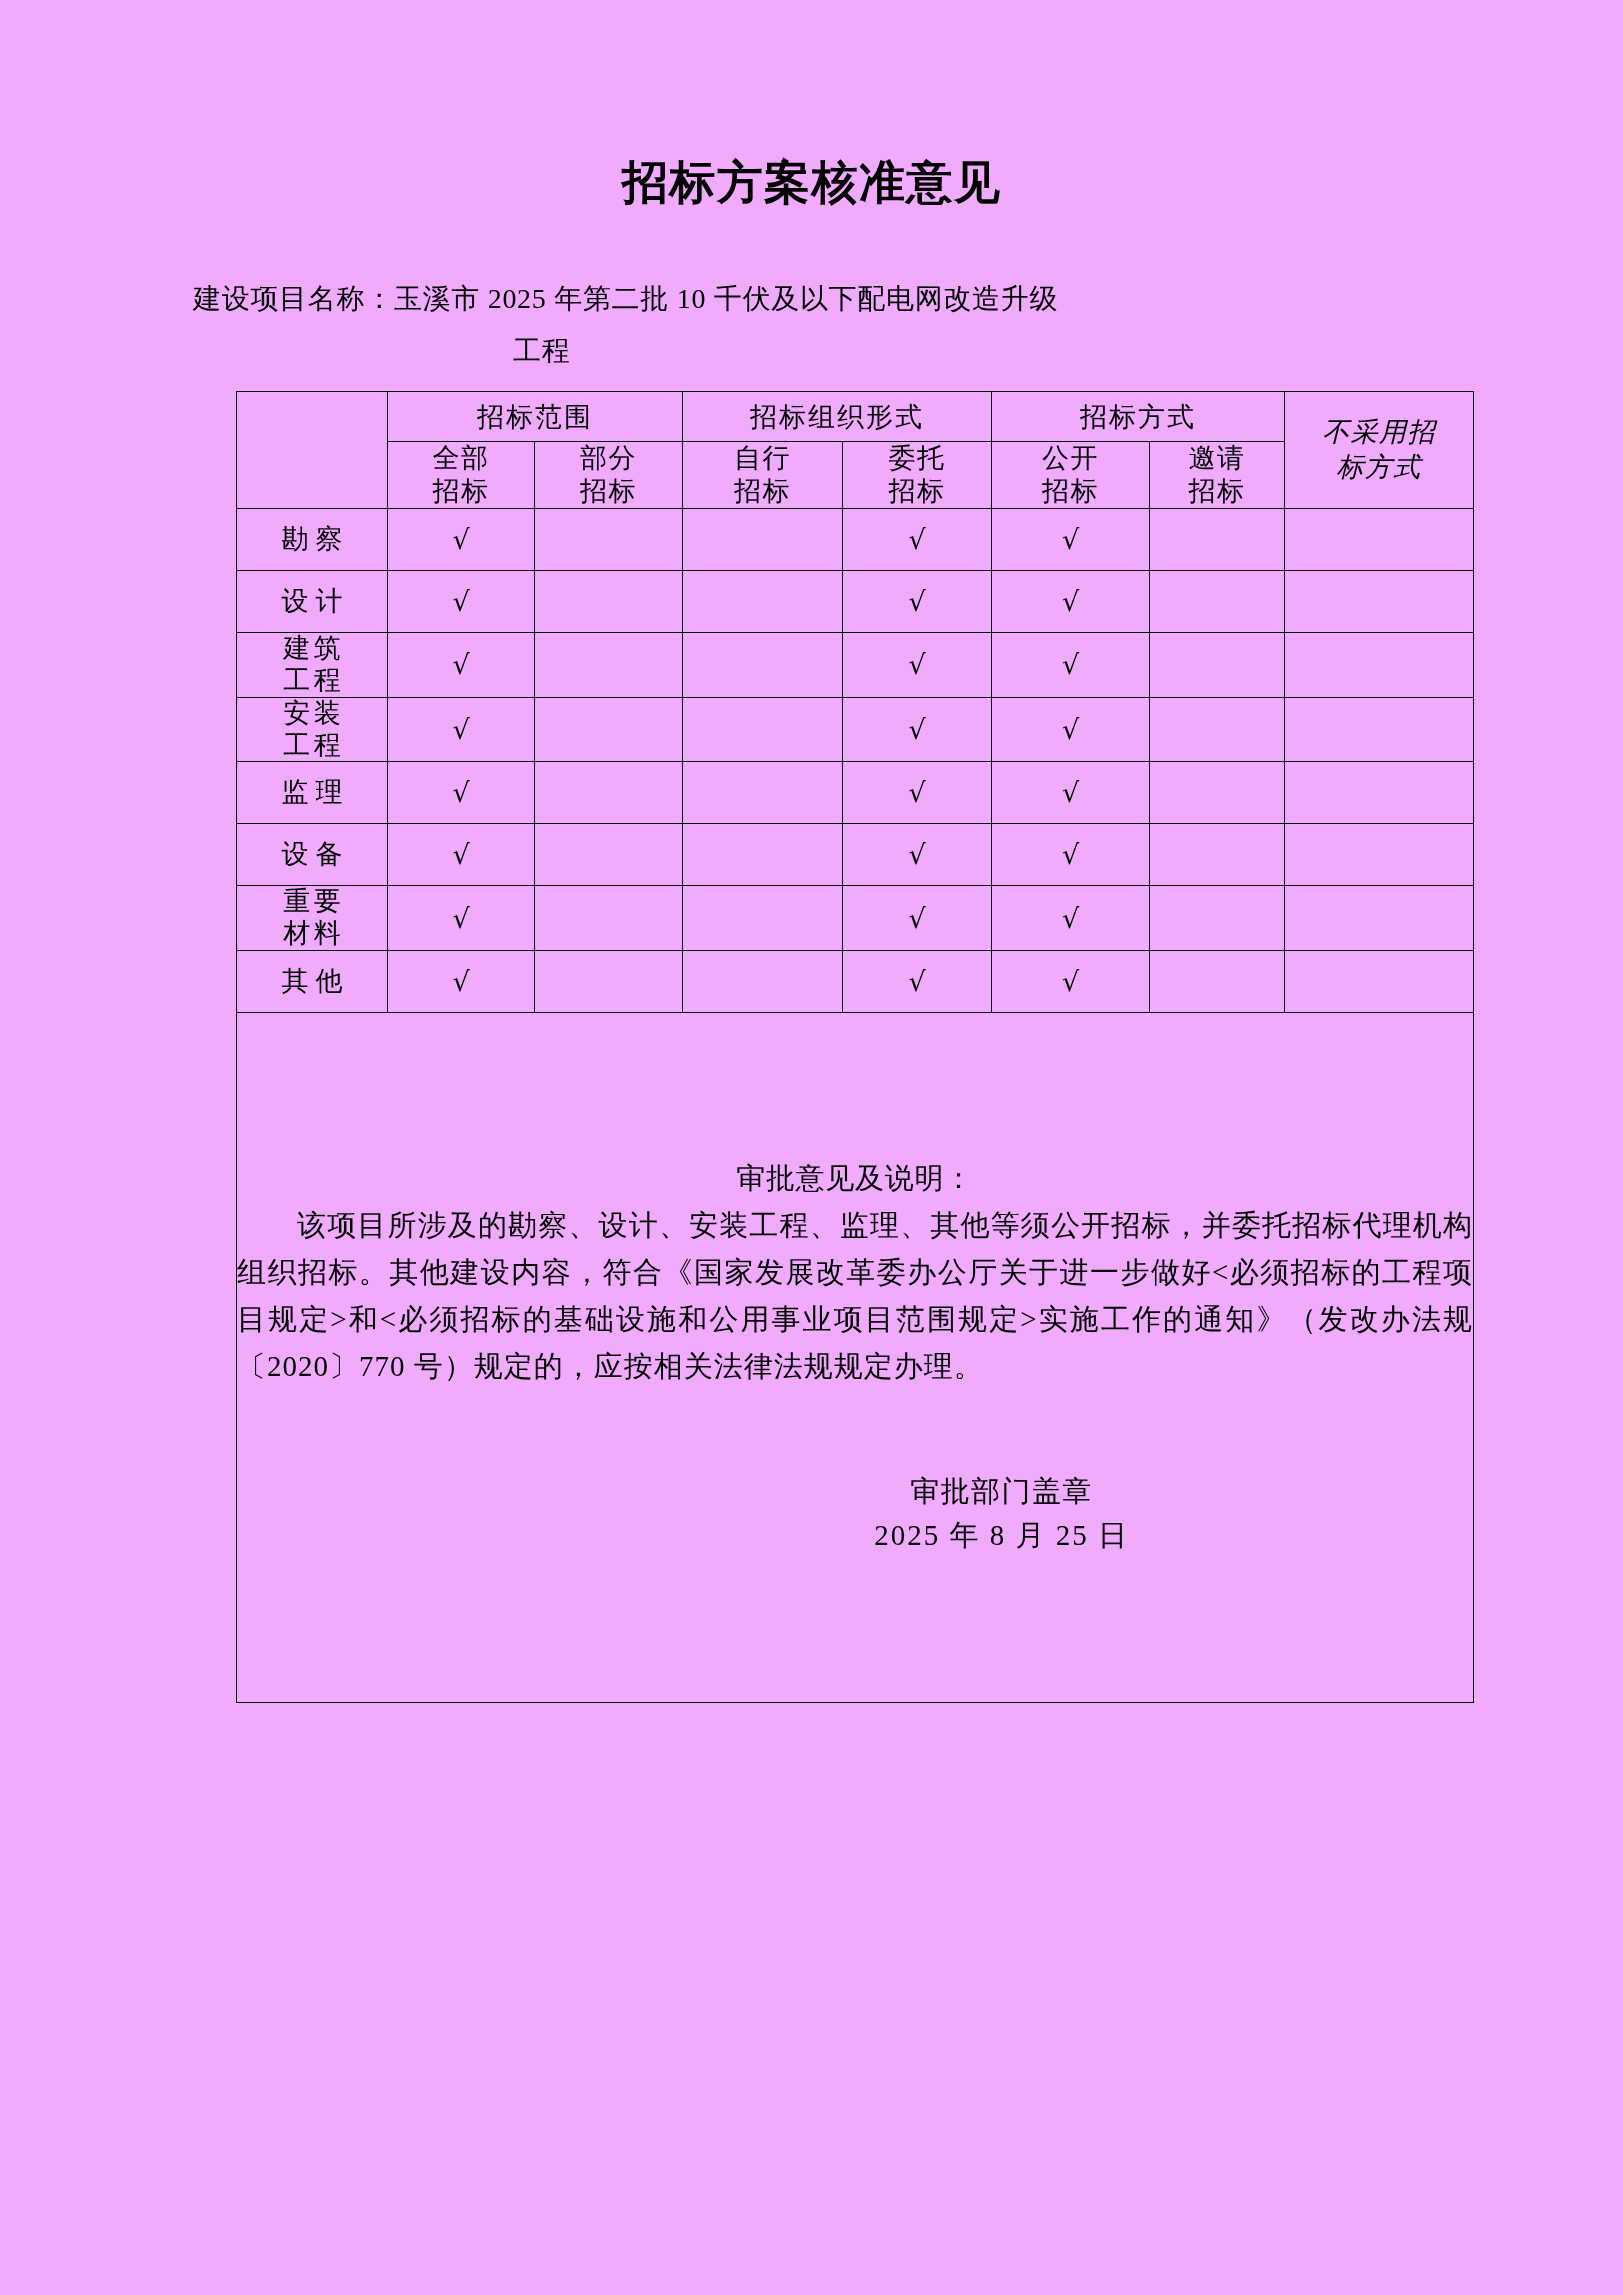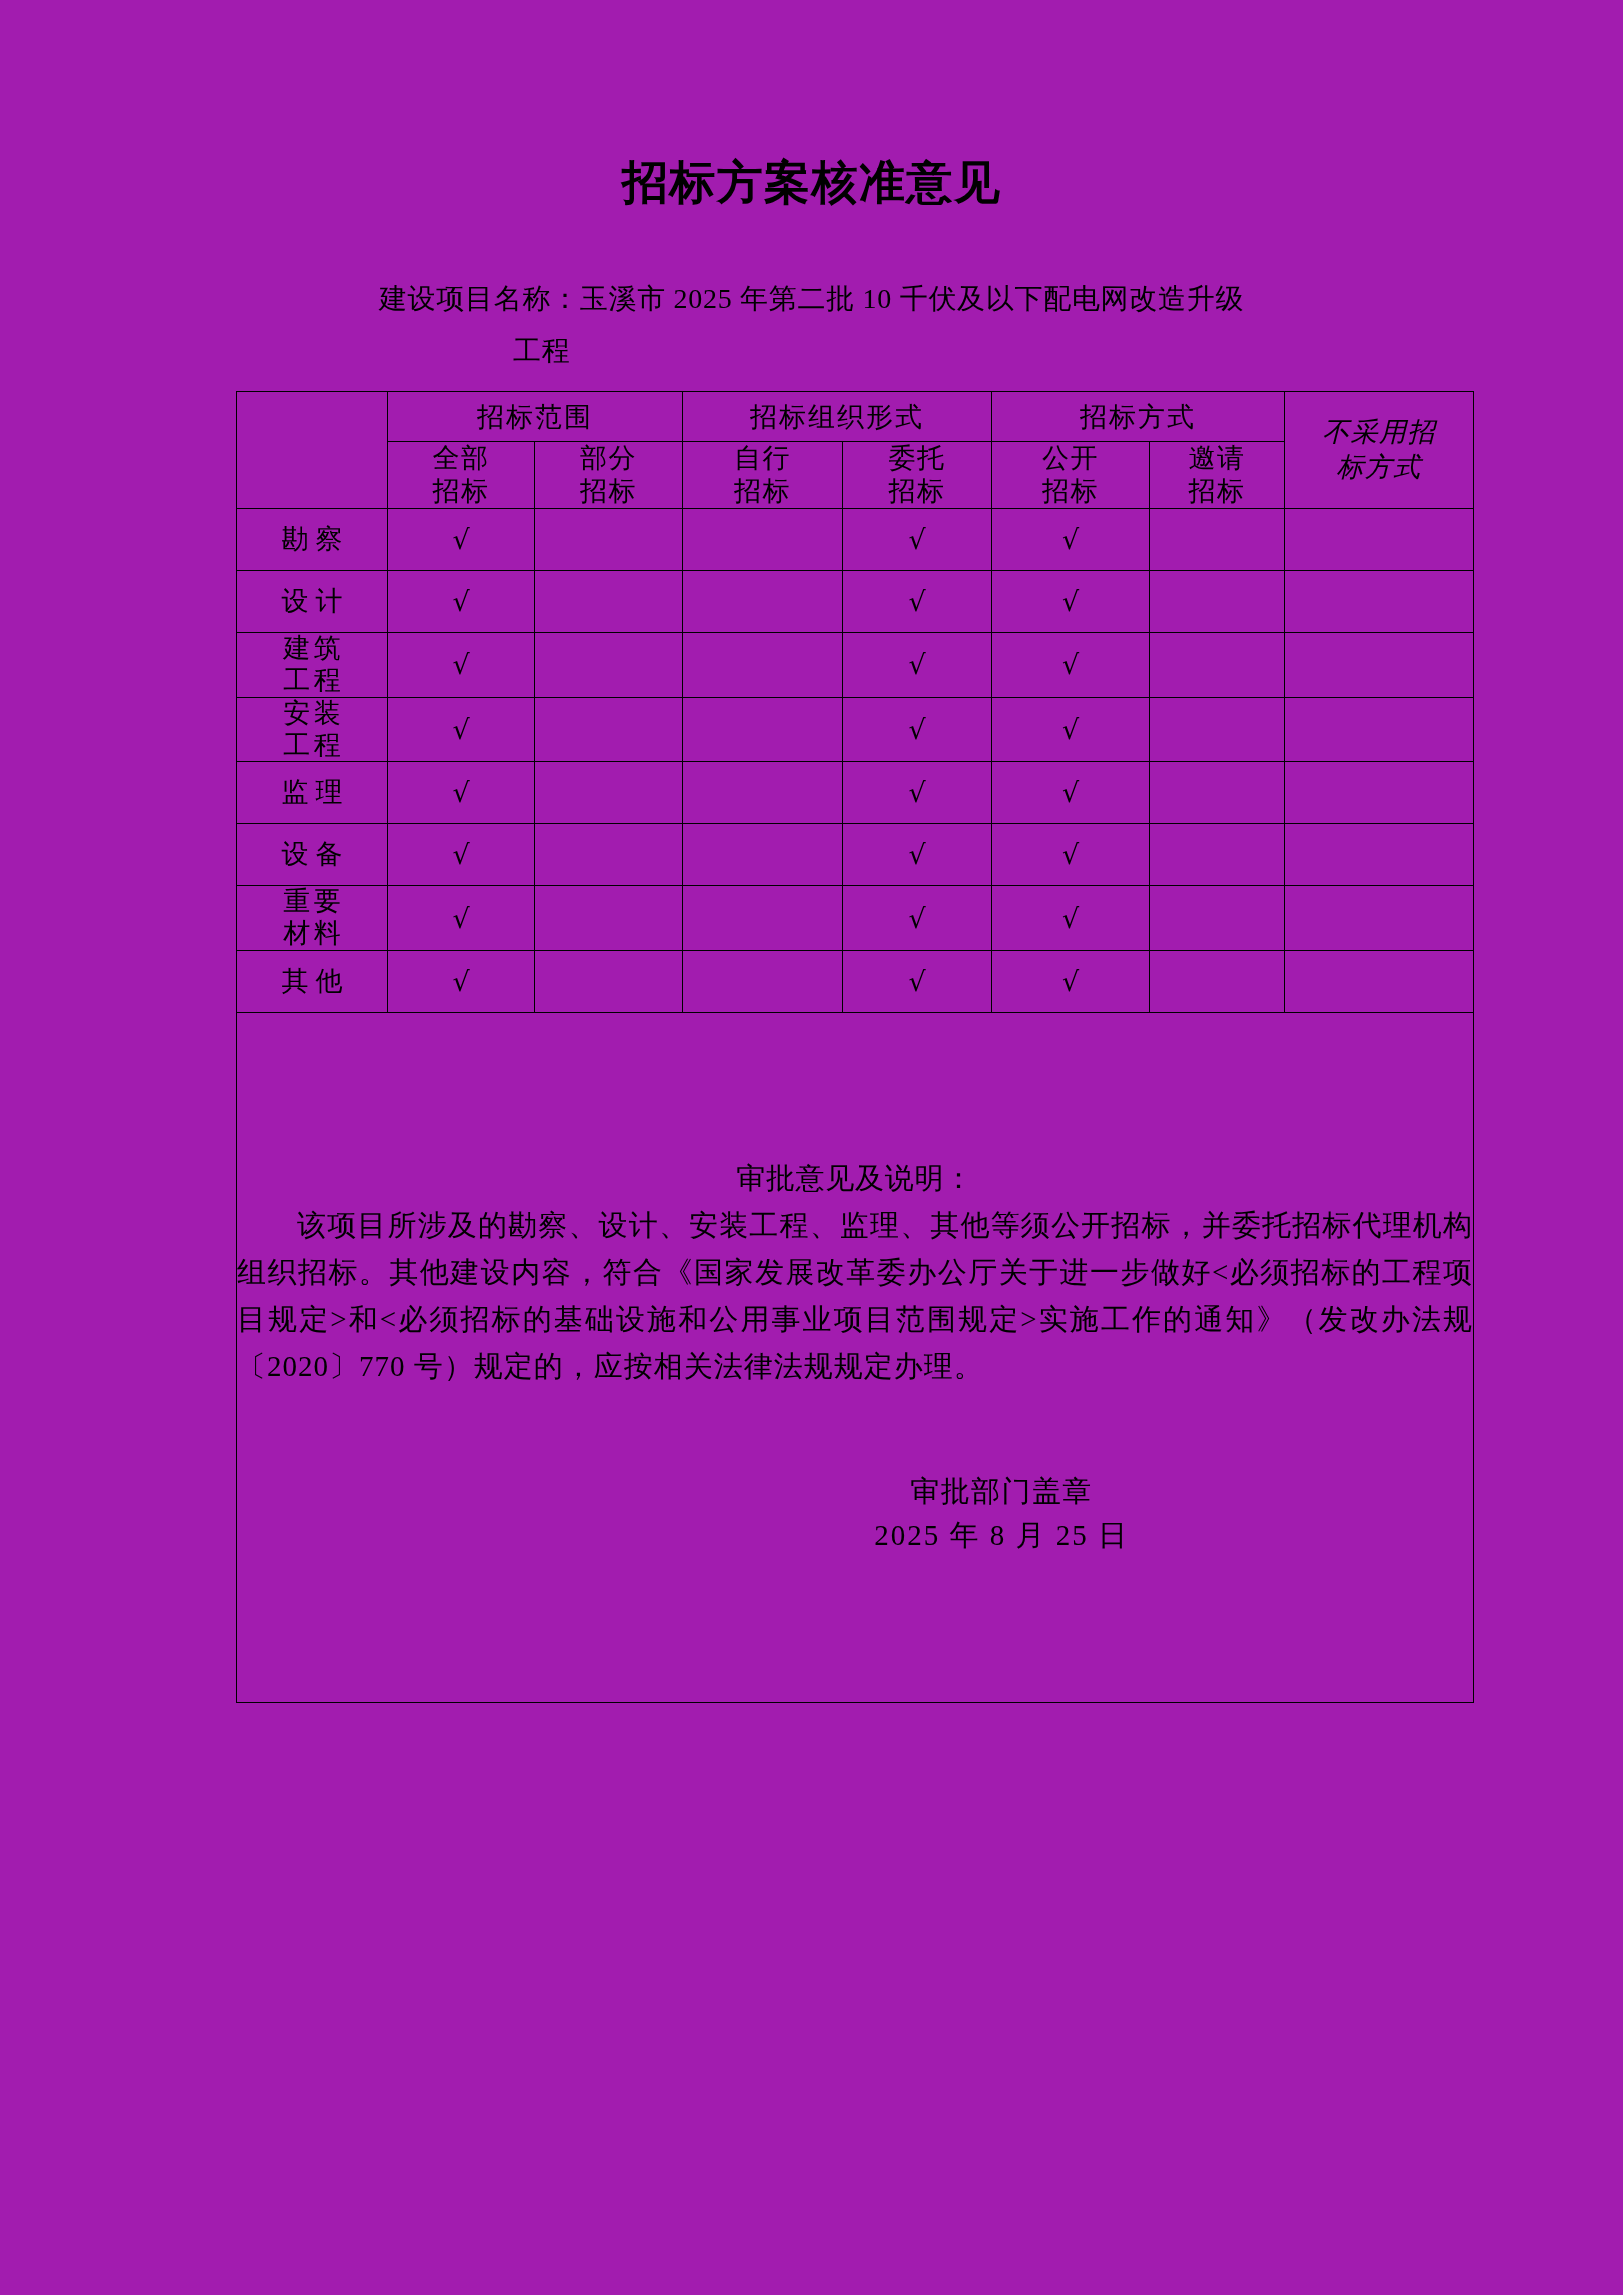--- a/index.html
+++ b/index.html
@@ -12,21 +12,21 @@
     height: 2295px;
     font-family: "Liberation Serif", "DejaVu Serif", serif;
     color: #000000;
     overflow: hidden;
   }
 
   .page {
     position: relative;
     width: 1623px;
     height: 2295px;
-    background: #a21caf;
+    background: #f0abfc;
   }
 
   
   .doc-title {
     position: absolute;
     top: 158px;
     left: 0;
     width: 1623px;
     text-align: center;
     font-size: 46px;
@@ -40,21 +40,20 @@
     position: absolute;
     top: 273px;
     left: 193px;
     width: 1237px;
     font-size: 28px;
     line-height: 1.85;
     letter-spacing: 0.7px;
   }
   .project-line-1 {
     display: block;
-    text-align: center;
     white-space: nowrap;
   }
   .project-line-2 {
     display: block;
     text-align: left;
     padding-left: 320px;
   }
 
   
   .tbl-wrap {

